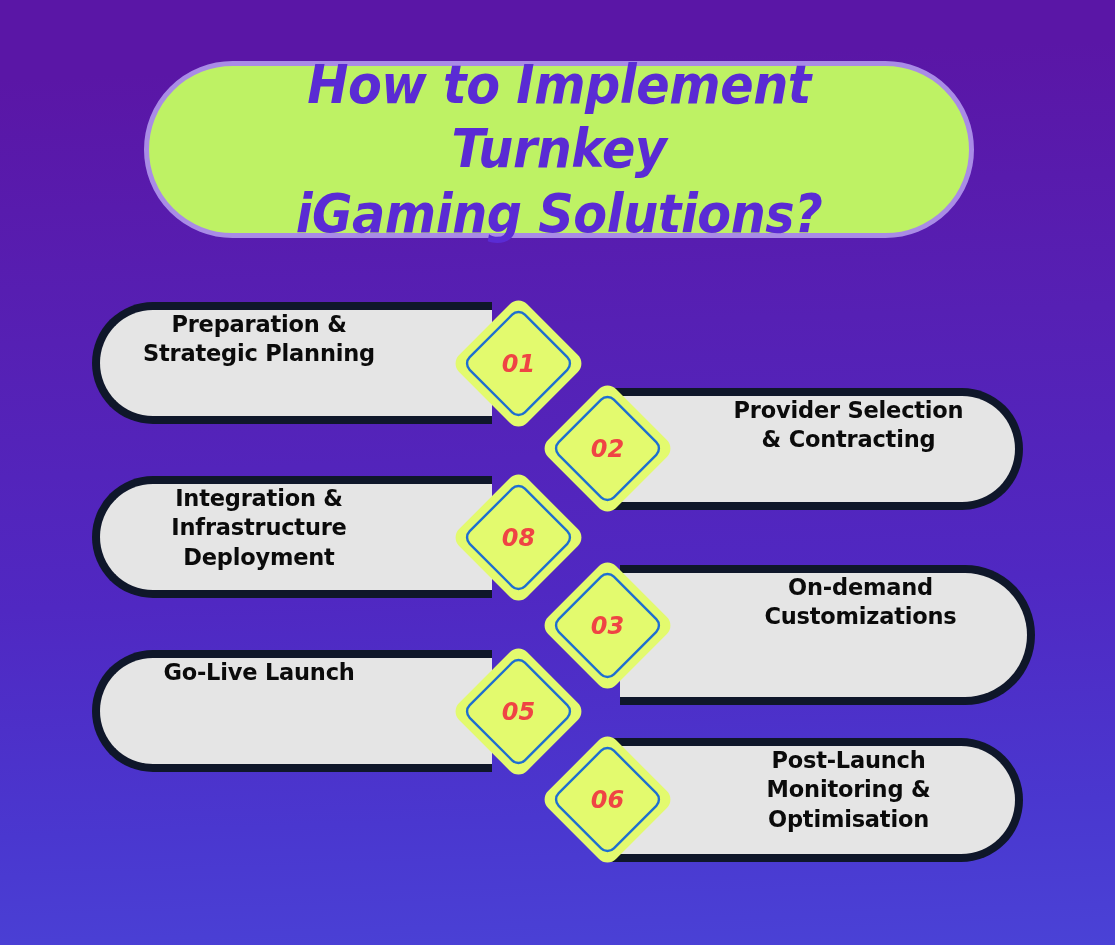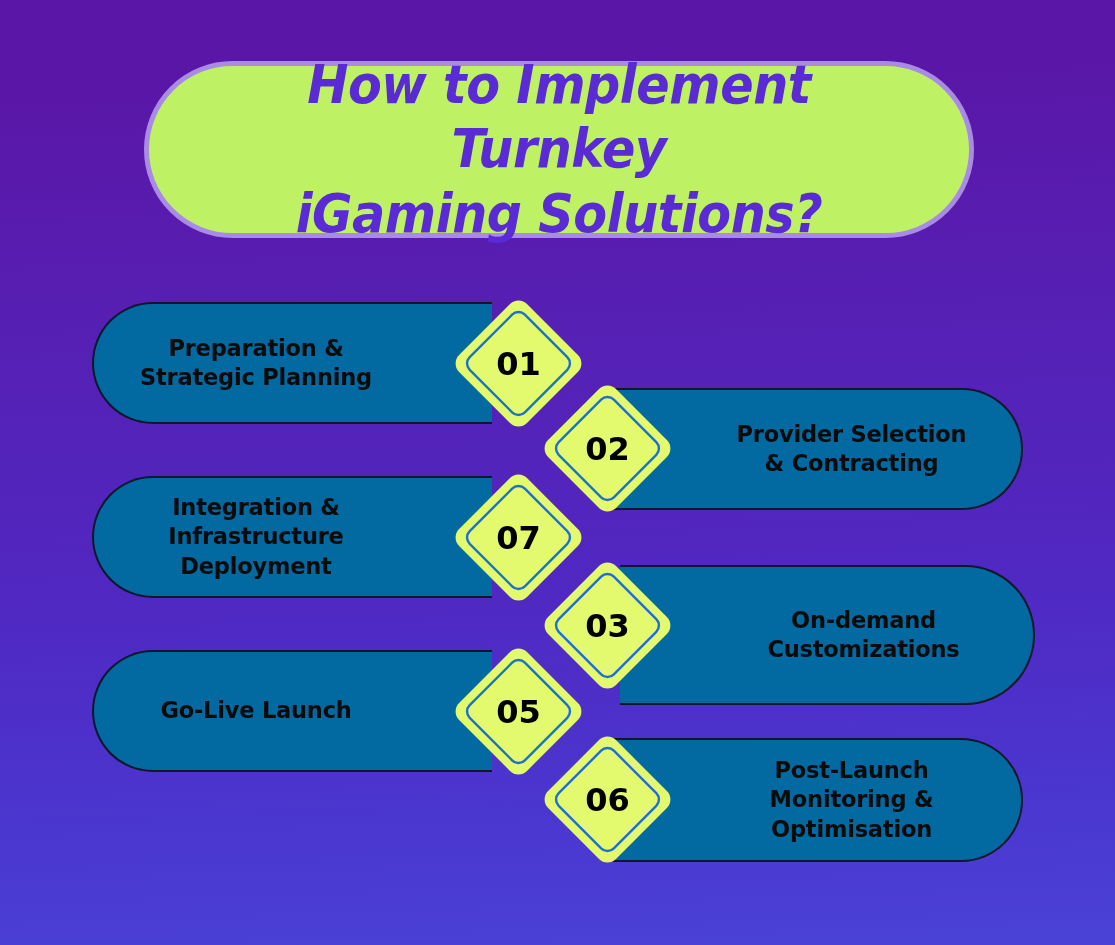--- a/index.html
+++ b/index.html
@@ -49,24 +49,23 @@
     line-height: 1.22;
     letter-spacing: -0.5px;
     color: #5A2BD4;
     transform: scaleX(0.93);
     white-space: pre-line;
   }
 
   
   .card {
     position: absolute;
-    background: #0369a1;
-    border: 2px solid #0f172a;
+    background: #e5e5e5;
+    border: 8px solid #0f172a;
     display: flex;
-    align-items: center;
     z-index: 1;
   }
 
   .card.left {
     border-top-left-radius: 80px;
     border-bottom-left-radius: 80px;
     border-top-right-radius: 0;
     border-bottom-right-radius: 0;
     border-right: none;
     justify-content: flex-end;
@@ -110,24 +109,25 @@
     position: absolute;
     inset: 0;
     display: block;
   }
 
   .diamond-num {
     position: relative;
     z-index: 2;
     font-family: "DejaVu Sans", sans-serif;
     font-weight: bold;
-    font-size: 32px;
-    color: #000000;
+    font-size: 24px;
+    color: #ef4444;
     letter-spacing: 0px;
     line-height: 1;
+    font-style: italic;
   }
 </style>
 </head>
 <body>
 
 <div id="stage">
 
   <div class="title-pill">
     <div class="title-text">How to Implement Turnkey
 iGaming Solutions?</div>
@@ -178,21 +178,21 @@
       <rect x="36.5" y="36.5" width="78" height="78" rx="9" ry="9" transform="rotate(45 75.5 75.5)" fill="none" stroke="#1E6FD0" stroke-width="2.4"></rect>
     </svg>
     <span class="diamond-num">02</span>
   </div>
 
   <div class="diamond" style="left:443px; top:462px; width:151px; height:151px;">
     <svg viewBox="0 0 151 151" aria-hidden="true">
       <rect x="27.5" y="27.5" width="96" height="96" rx="12" ry="12" transform="rotate(45 75.5 75.5)" fill="#E3FA6E"></rect>
       <rect x="36.5" y="36.5" width="78" height="78" rx="9" ry="9" transform="rotate(45 75.5 75.5)" fill="none" stroke="#1E6FD0" stroke-width="2.4"></rect>
     </svg>
-    <span class="diamond-num">07</span>
+    <span class="diamond-num">08</span>
   </div>
 
   <div class="diamond" style="left:532px; top:550px; width:151px; height:151px;">
     <svg viewBox="0 0 151 151" aria-hidden="true">
       <rect x="27.5" y="27.5" width="96" height="96" rx="12" ry="12" transform="rotate(45 75.5 75.5)" fill="#E3FA6E"></rect>
       <rect x="36.5" y="36.5" width="78" height="78" rx="9" ry="9" transform="rotate(45 75.5 75.5)" fill="none" stroke="#1E6FD0" stroke-width="2.4"></rect>
     </svg>
     <span class="diamond-num">03</span>
   </div>
 

